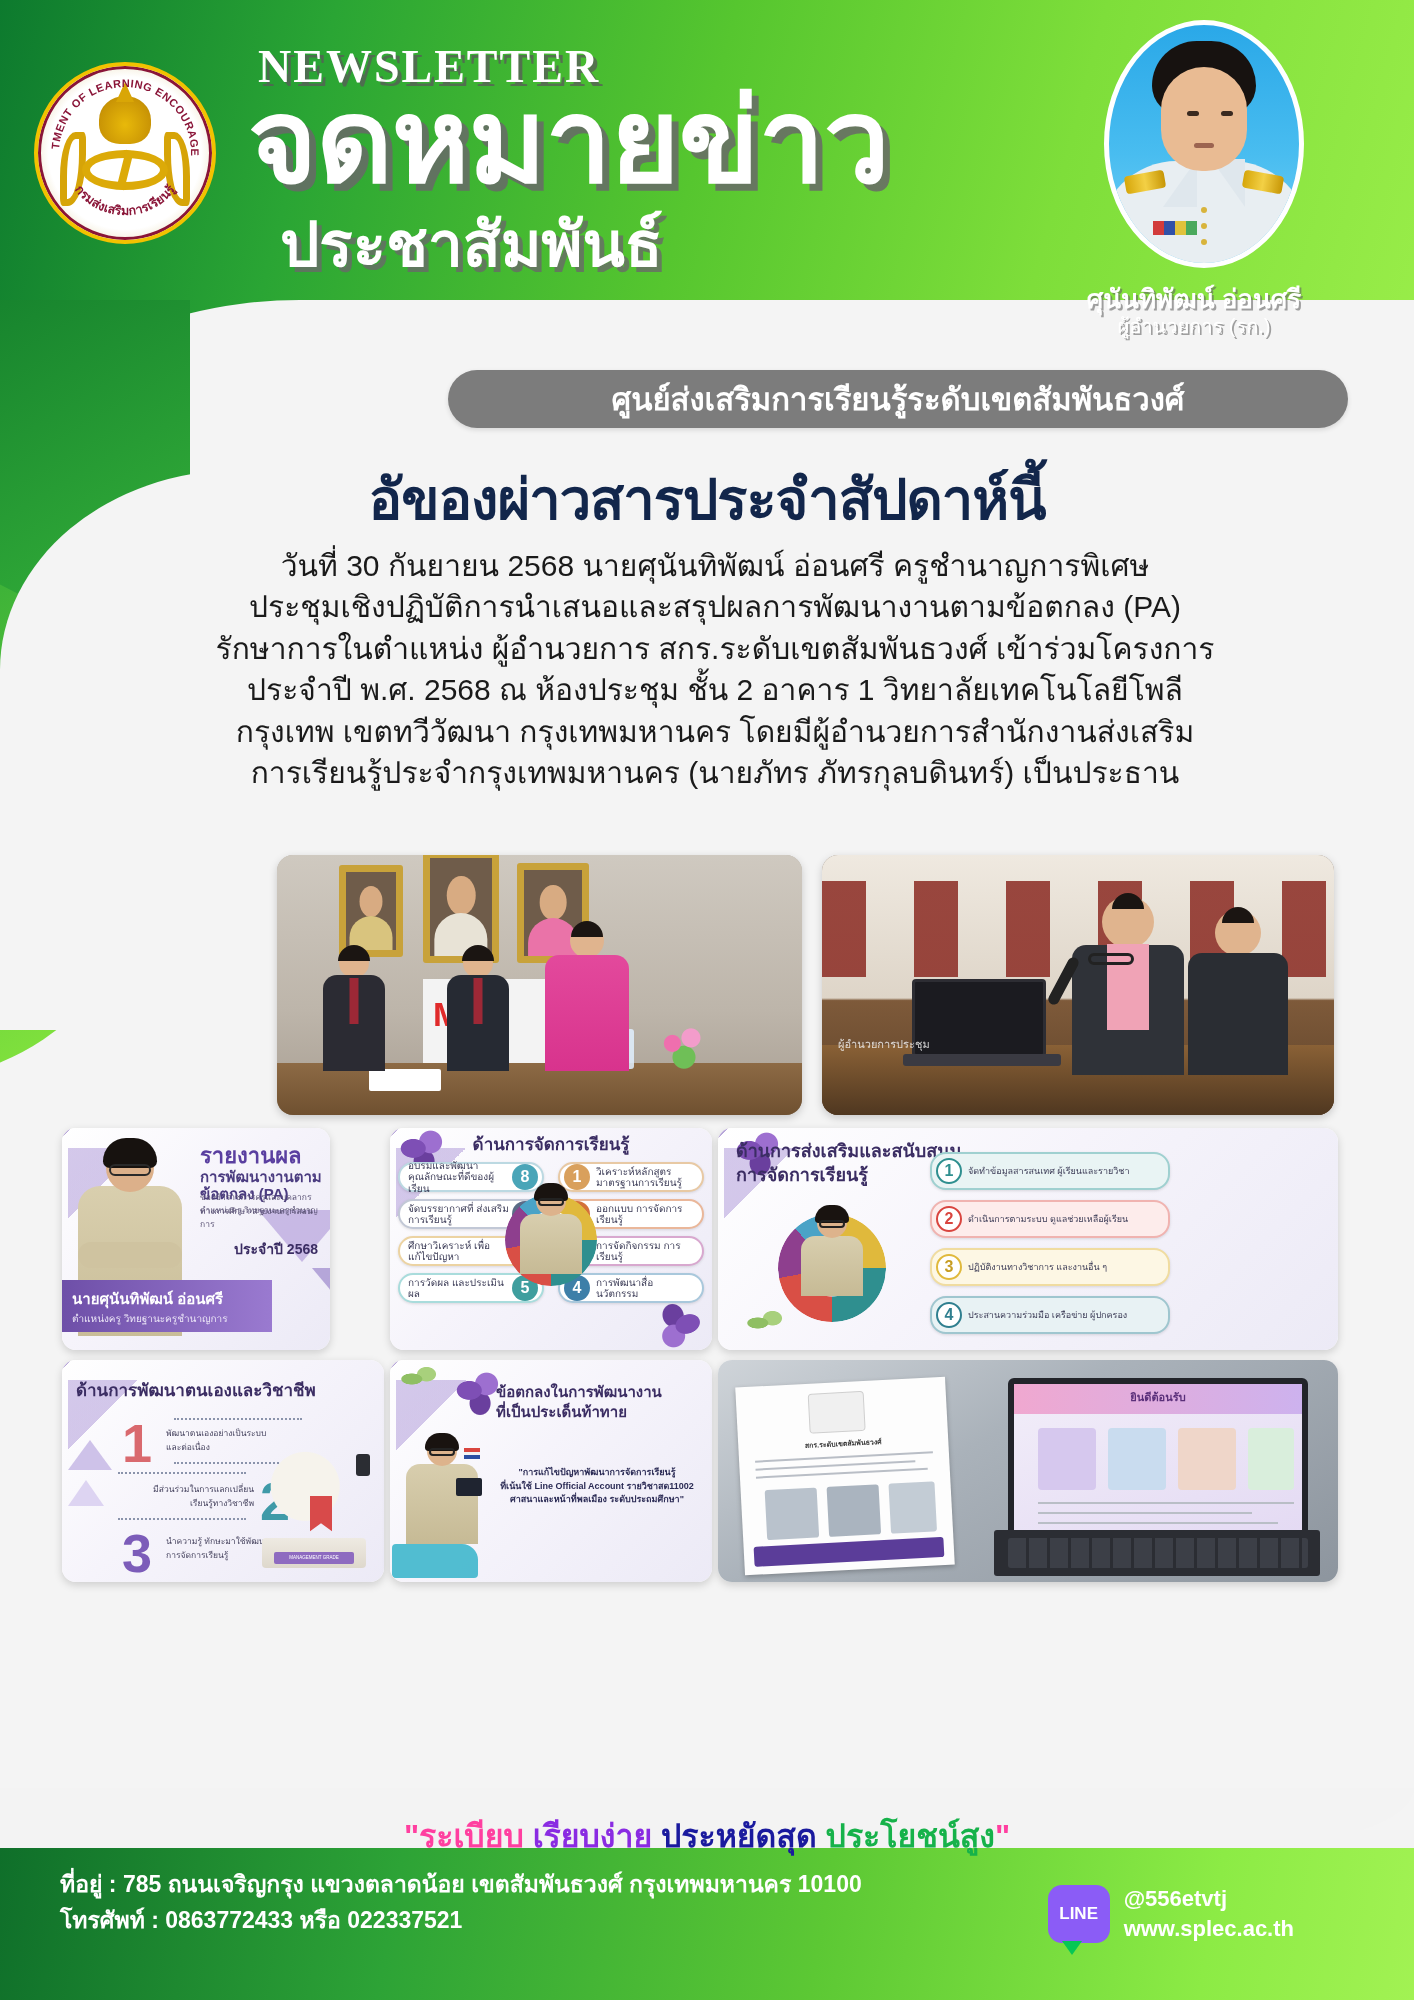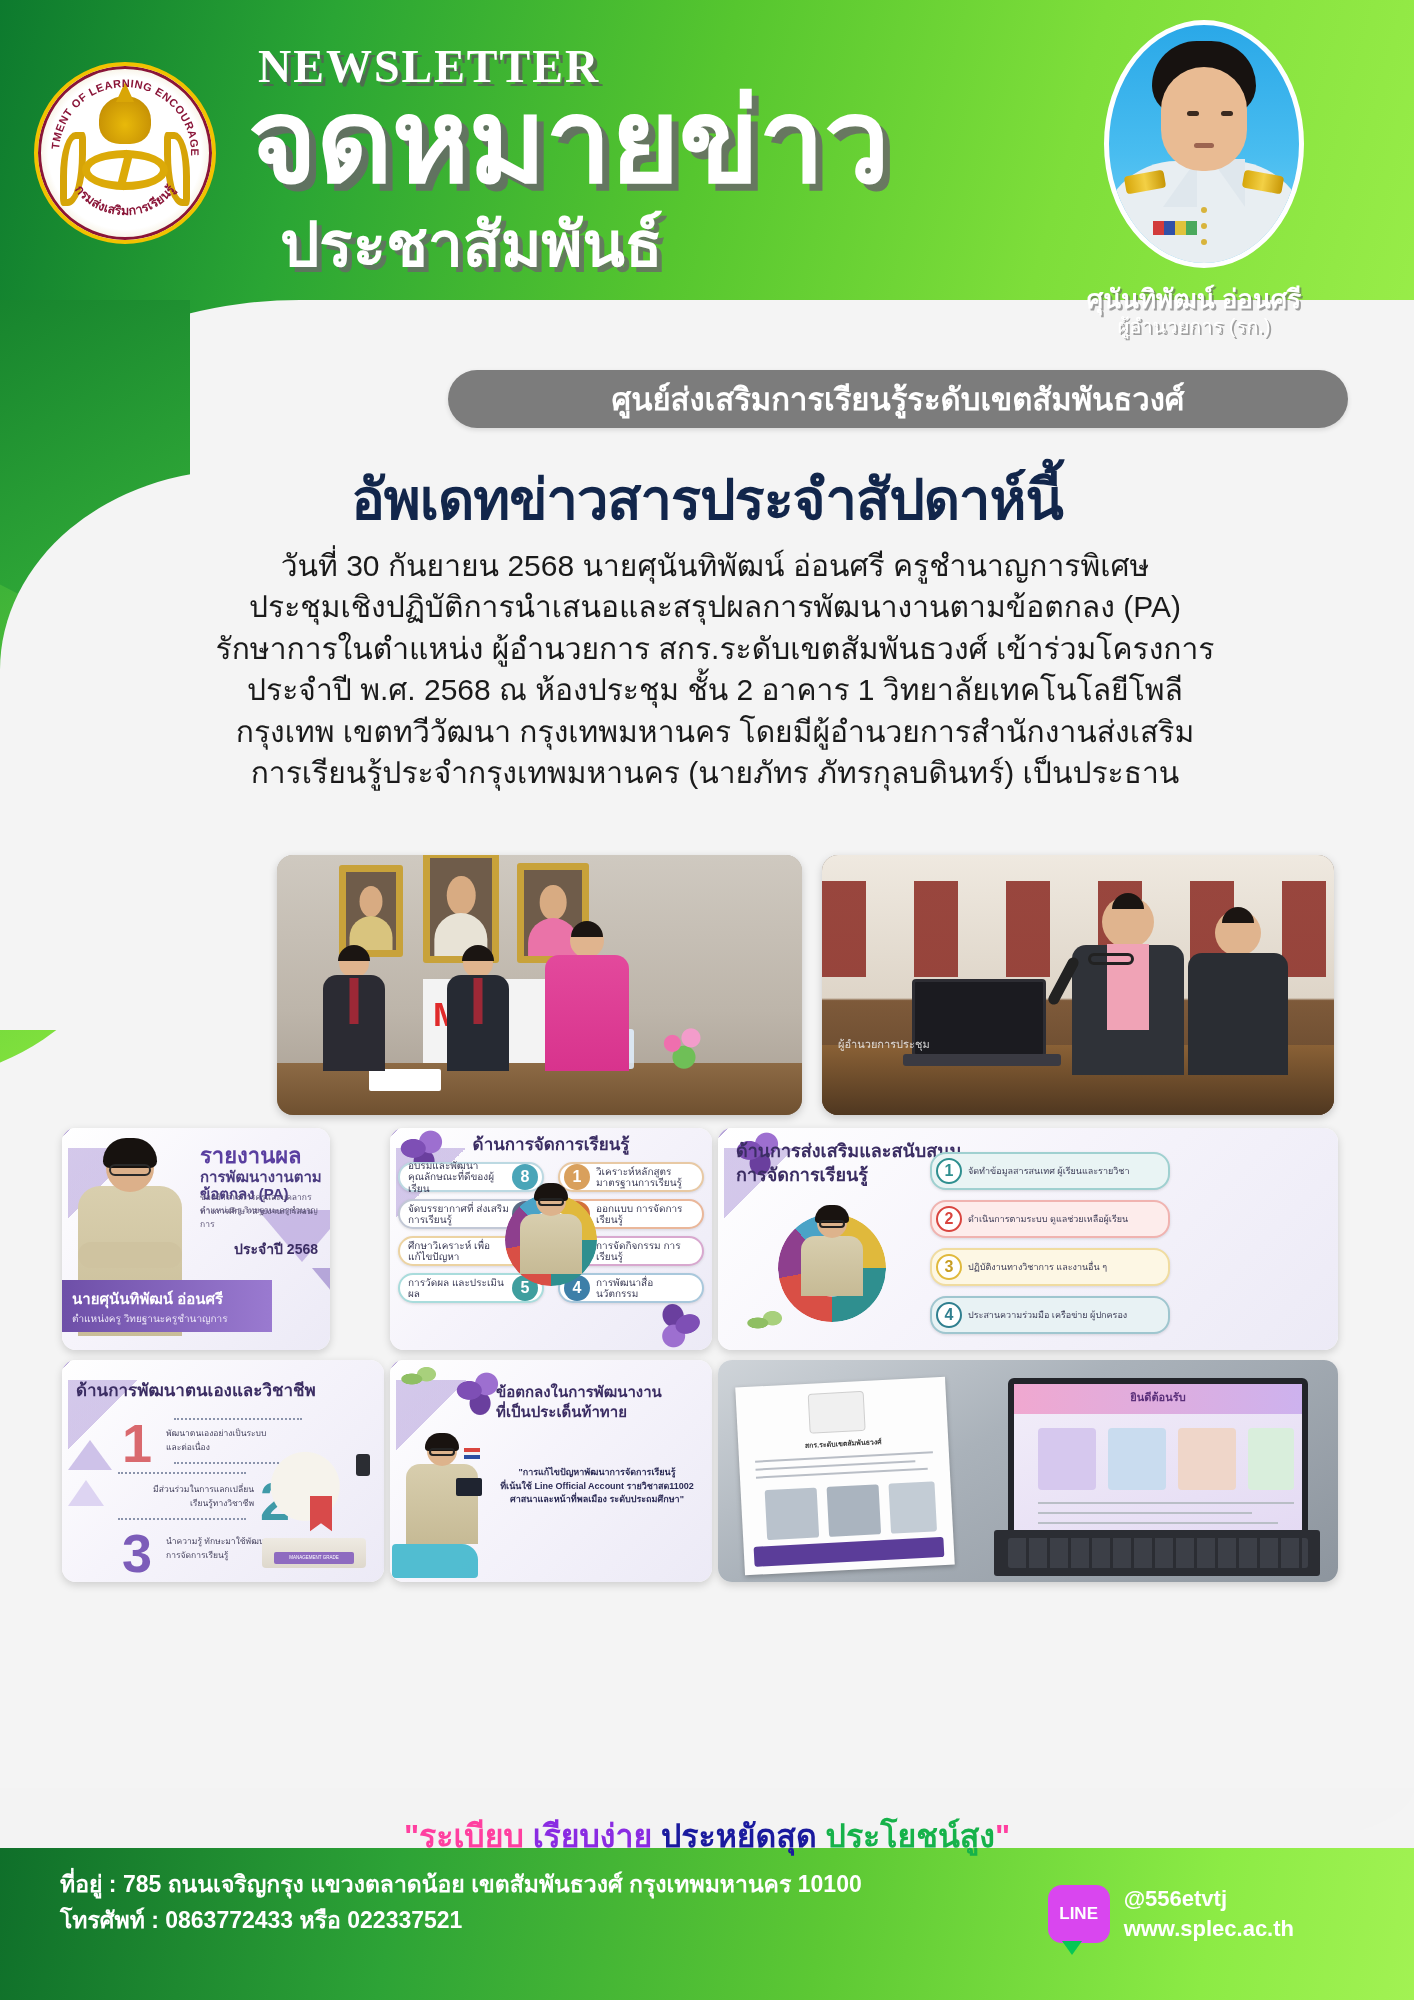--- a/index.html
+++ b/index.html
@@ -363,21 +363,21 @@
     border-bottom-right-radius:180px 60px;
     z-index:36;
   }
   .addr {
     position:absolute; left:60px; top:1866px; width:900px;
     color:#ffffff; font-size:23px; line-height:1.58; font-weight:bold;
     z-index:40;
   }
   .line-block { position:absolute; right:120px; top:1884px; z-index:40; display:flex; align-items:center; gap:14px;}
   .line-bubble {
-    width:62px;height:58px;background:#d946ef;border-radius:14px;
+    width:62px;height:58px;background:#8b5cf6;border-radius:14px;
     display:flex;align-items:center;justify-content:center;
     color:#fff;font-size:17px;font-weight:bold; position:relative;
   }
   .line-bubble:after{
     content:""; position:absolute; left:14px; bottom:-12px;
     width:0;height:0;border-left:10px solid transparent;border-right:10px solid transparent;border-top:14px solid #06c755;
   }
   .line-txt { color:#ffffff; font-size:22px; font-weight:bold; line-height:1.35;}
 </style>
 </head>
@@ -432,21 +432,21 @@
     <div class="p-face"></div>
     <div class="p-eye l"></div>
     <div class="p-eye r"></div>
     <div class="p-mouth"></div>
   </div>
   <div class="dir-name">ศุนันทิพัฒน์ อ่อนศรี</div>
   <div class="dir-role">ผู้อำนวยการ (รก.)</div>
 
   <div class="gray-pill">ศูนย์ส่งเสริมการเรียนรู้ระดับเขตสัมพันธวงศ์</div>
 
-  <div class="headline">อัพเดทข่าวสารประจำสัปดาห์นี้</div>
+  <div class="headline">อัของผ่าวสารประจำสัปดาห์นี้</div>
 
   <div class="body-text">
     <p>วันที่ 30 กันยายน 2568 นายศุนันทิพัฒน์ อ่อนศรี ครูชำนาญการพิเศษ</p>
     <p>ประชุมเชิงปฏิบัติการนำเสนอและสรุปผลการพัฒนางานตามข้อตกลง (PA)</p>
     <p>รักษาการในตำแหน่ง ผู้อำนวยการ สกร.ระดับเขตสัมพันธวงศ์ เข้าร่วมโครงการ</p>
     <p>ประจำปี พ.ศ. 2568 ณ ห้องประชุม ชั้น 2 อาคาร 1 วิทยาลัยเทคโนโลยีโพลี</p>
     <p>กรุงเทพ เขตทวีวัฒนา กรุงเทพมหานคร โดยมีผู้อำนวยการสำนักงานส่งเสริม</p>
     <p>การเรียนรู้ประจำกรุงเทพมหานคร (นายภัทร ภัทรกุลบดินทร์) เป็นประธาน</p>
   </div>
 

